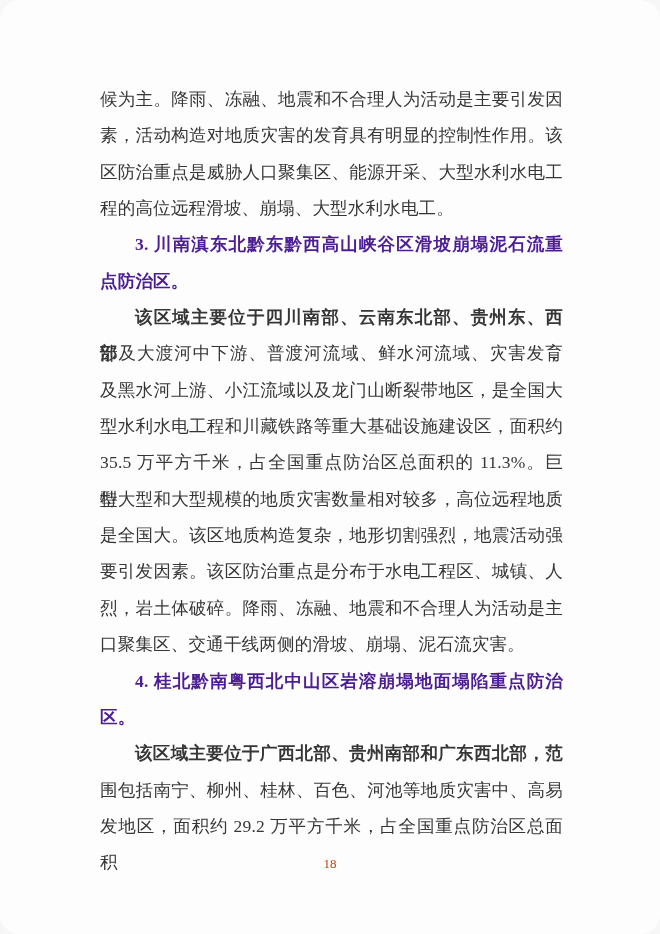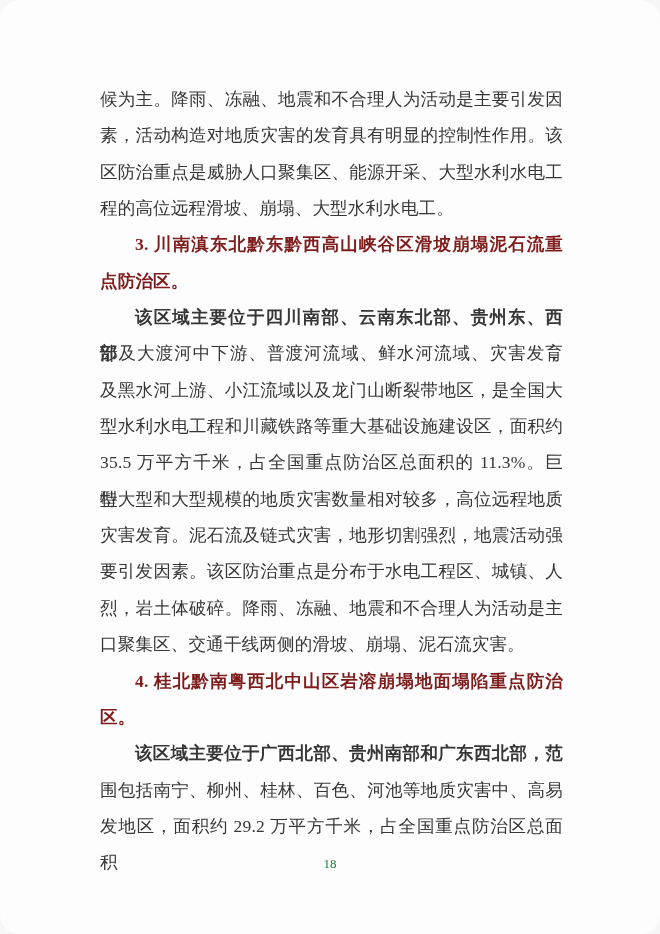--- a/index.html
+++ b/index.html
@@ -43,51 +43,51 @@
     text-align: justify;
     text-align-last: justify;
     -moz-text-align-last: justify;
   }
   .line.ind {
     text-indent: 35px;
     font-weight: bold;
   }
   .line.bold {
     font-weight: bold;
-    color: #7f1d1d;
+    color: #4c1d95;
   }
   .page-number {
     position: absolute;
     left: 0;
     top: 855px;
     width: 660px;
     text-align: center;
     font-size: 13px;
     line-height: 18px;
-    color: #15803d;
+    color: #c2410c;
   }
 </style>
 </head>
 <body>
 
 <div class="sheet">
   <div class="text-block">
     <div class="line j">候为主。降雨、冻融、地震和不合理人为活动是主要引发因</div>
     <div class="line j">素，活动构造对地质灾害的发育具有明显的控制性作用。该</div>
     <div class="line j">区防治重点是威胁人口聚集区、能源开采、大型水利水电工</div>
     <div class="line">程的高位远程滑坡、崩塌、大型水利水电工。</div>
     <div class="line j bold ind">3. 川南滇东北黔东黔西高山峡谷区滑坡崩塌泥石流重</div>
     <div class="line bold">点防治区。</div>
     <div class="line j ind">该区域主要位于四川南部、云南东北部、贵州东、西部，</div>
     <div class="line j">涉及大渡河中下游、普渡河流域、鲜水河流域、灾害发育</div>
     <div class="line j">及黑水河上游、小江流域以及龙门山断裂带地区，是全国大</div>
     <div class="line j">型水利水电工程和川藏铁路等重大基础设施建设区，面积约</div>
     <div class="line j">35.5 万平方千米，占全国重点防治区总面积的 11.3%。巨型、</div>
     <div class="line j">特大型和大型规模的地质灾害数量相对较多，高位远程地质</div>
-    <div class="line j">灾害发育。泥石流及链式灾害，地形切割强烈，地震活动强</div>
+    <div class="line j">是全国大。该区地质构造复杂，地形切割强烈，地震活动强</div>
     <div class="line j">要引发因素。该区防治重点是分布于水电工程区、城镇、人</div>
     <div class="line j">烈，岩土体破碎。降雨、冻融、地震和不合理人为活动是主</div>
     <div class="line">口聚集区、交通干线两侧的滑坡、崩塌、泥石流灾害。</div>
     <div class="line j bold ind">4. 桂北黔南粤西北中山区岩溶崩塌地面塌陷重点防治</div>
     <div class="line bold">区。</div>
     <div class="line j ind">该区域主要位于广西北部、贵州南部和广东西北部，范</div>
     <div class="line j">围包括南宁、柳州、桂林、百色、河池等地质灾害中、高易</div>
     <div class="line j">发地区，面积约 29.2 万平方千米，占全国重点防治区总面积</div>
   </div>
   <div class="page-number">18</div>

